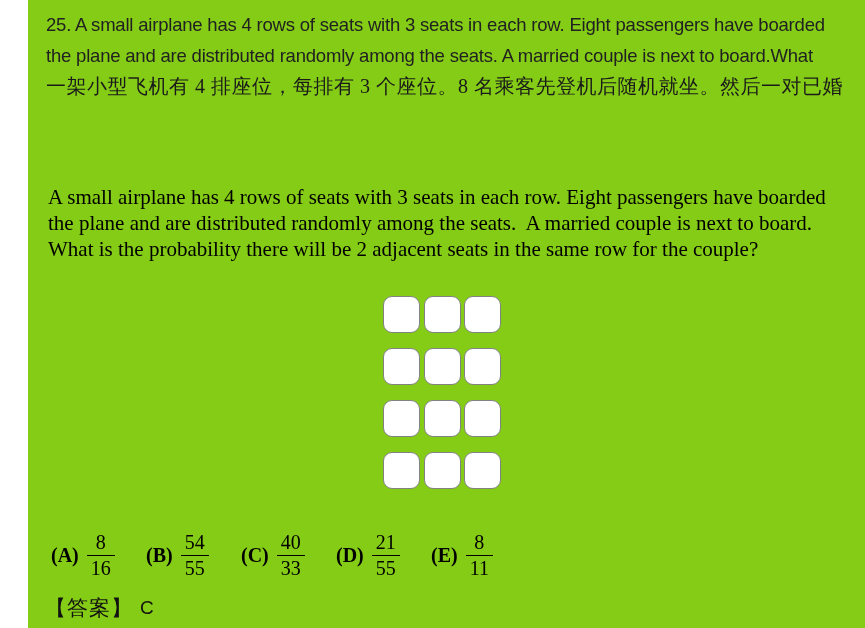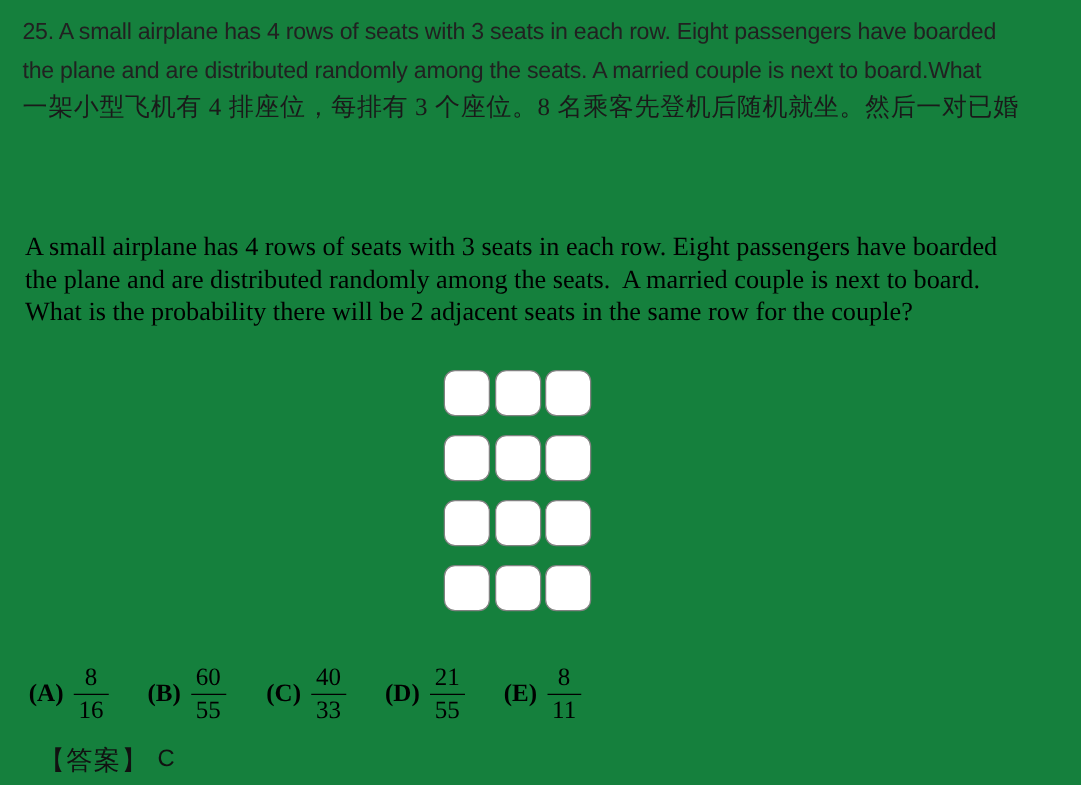--- a/index.html
+++ b/index.html
@@ -3,21 +3,21 @@
 <meta charset="utf-8">
 <style>
   * { margin: 0; padding: 0; box-sizing: border-box; }
   html, body { width: 865px; height: 628px; }
   body {
     background: #ffffff;
     font-family: "Liberation Sans", sans-serif;
     overflow: hidden;
     position: relative;
   }
-  .page { position: absolute; inset: 0; background: #15803d; }
+  .page { position: absolute; inset: 0; background: #84cc16; margin-left: 28px; }
 
   
   .para-sans { position: absolute; left: 18px; top: 9px; width: 840px; }
   .para-sans .line {
     height: 31px;
     line-height: 31px;
     white-space: pre;
     font-size: 18.5px;
     letter-spacing: -0.2px;
     color: #212121;
@@ -77,21 +77,21 @@
     font-size: 20px;
     line-height: 25px;
     text-align: center;
   }
   .frac .num { display: block; padding: 0 4px; }
   .frac .den { display: block; padding: 0 4px; border-top: 1.5px solid #000000; }
 
   
   .answer-line {
     position: absolute;
-    left: 31px;
+    left: 17px;
     top: 593px;
     height: 30px;
     display: flex;
     align-items: center;
     color: #111111;
   }
   .answer-prefix {
     font-family: "Liberation Serif", serif;
     font-size: 21px;
     letter-spacing: 1px;
@@ -138,21 +138,21 @@
     <div class="choice">
       <span class="choice-label">(A)</span>
       <span class="frac">
         <span class="num">8</span>
         <span class="den">16</span>
       </span>
     </div>
     <div class="choice">
       <span class="choice-label">(B)</span>
       <span class="frac">
-        <span class="num">60</span>
+        <span class="num">54</span>
         <span class="den">55</span>
       </span>
     </div>
     <div class="choice">
       <span class="choice-label">(C)</span>
       <span class="frac">
         <span class="num">40</span>
         <span class="den">33</span>
       </span>
     </div>

